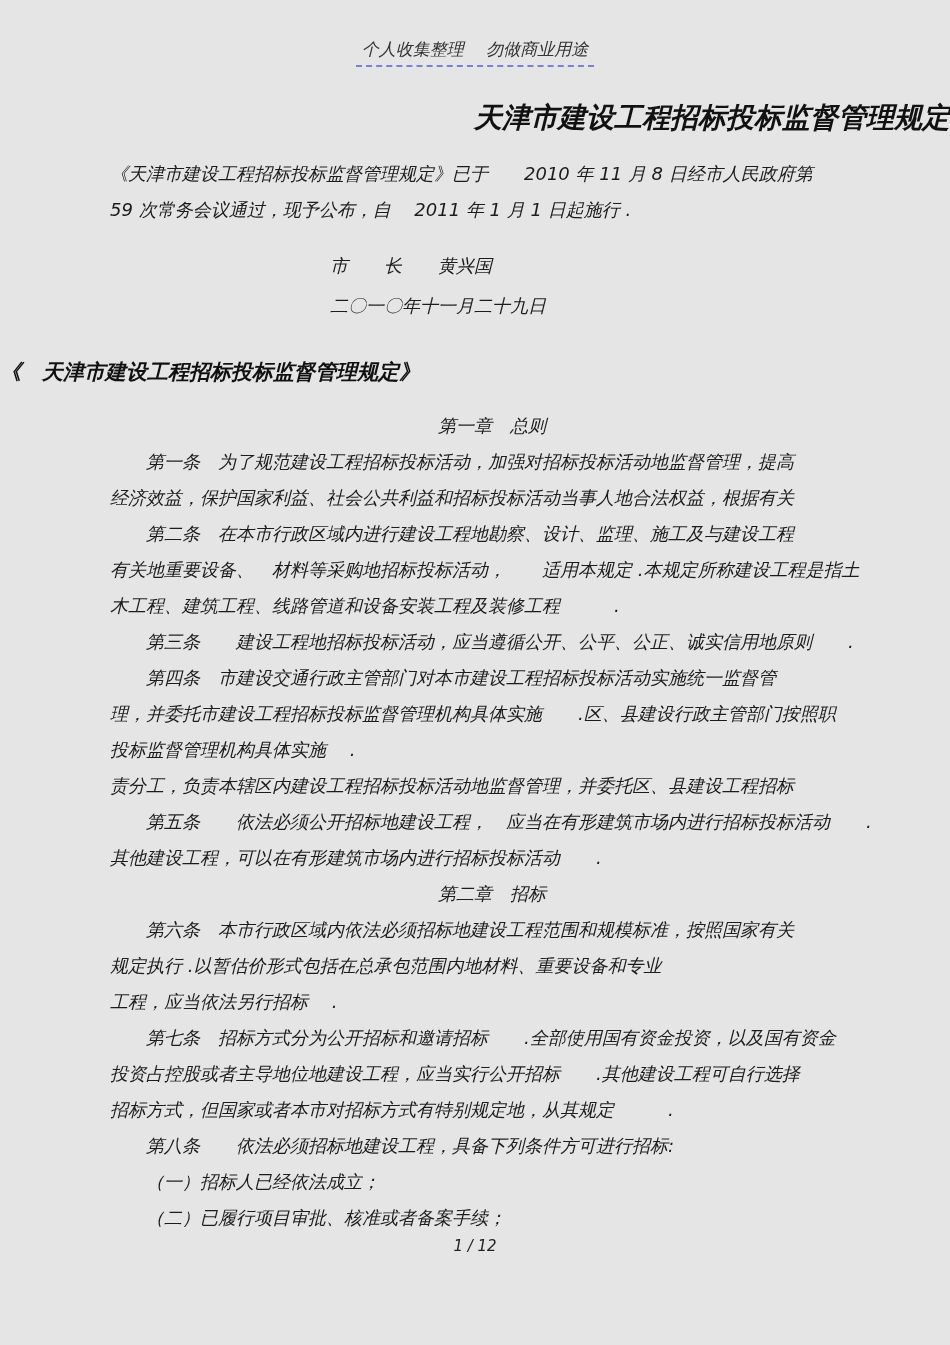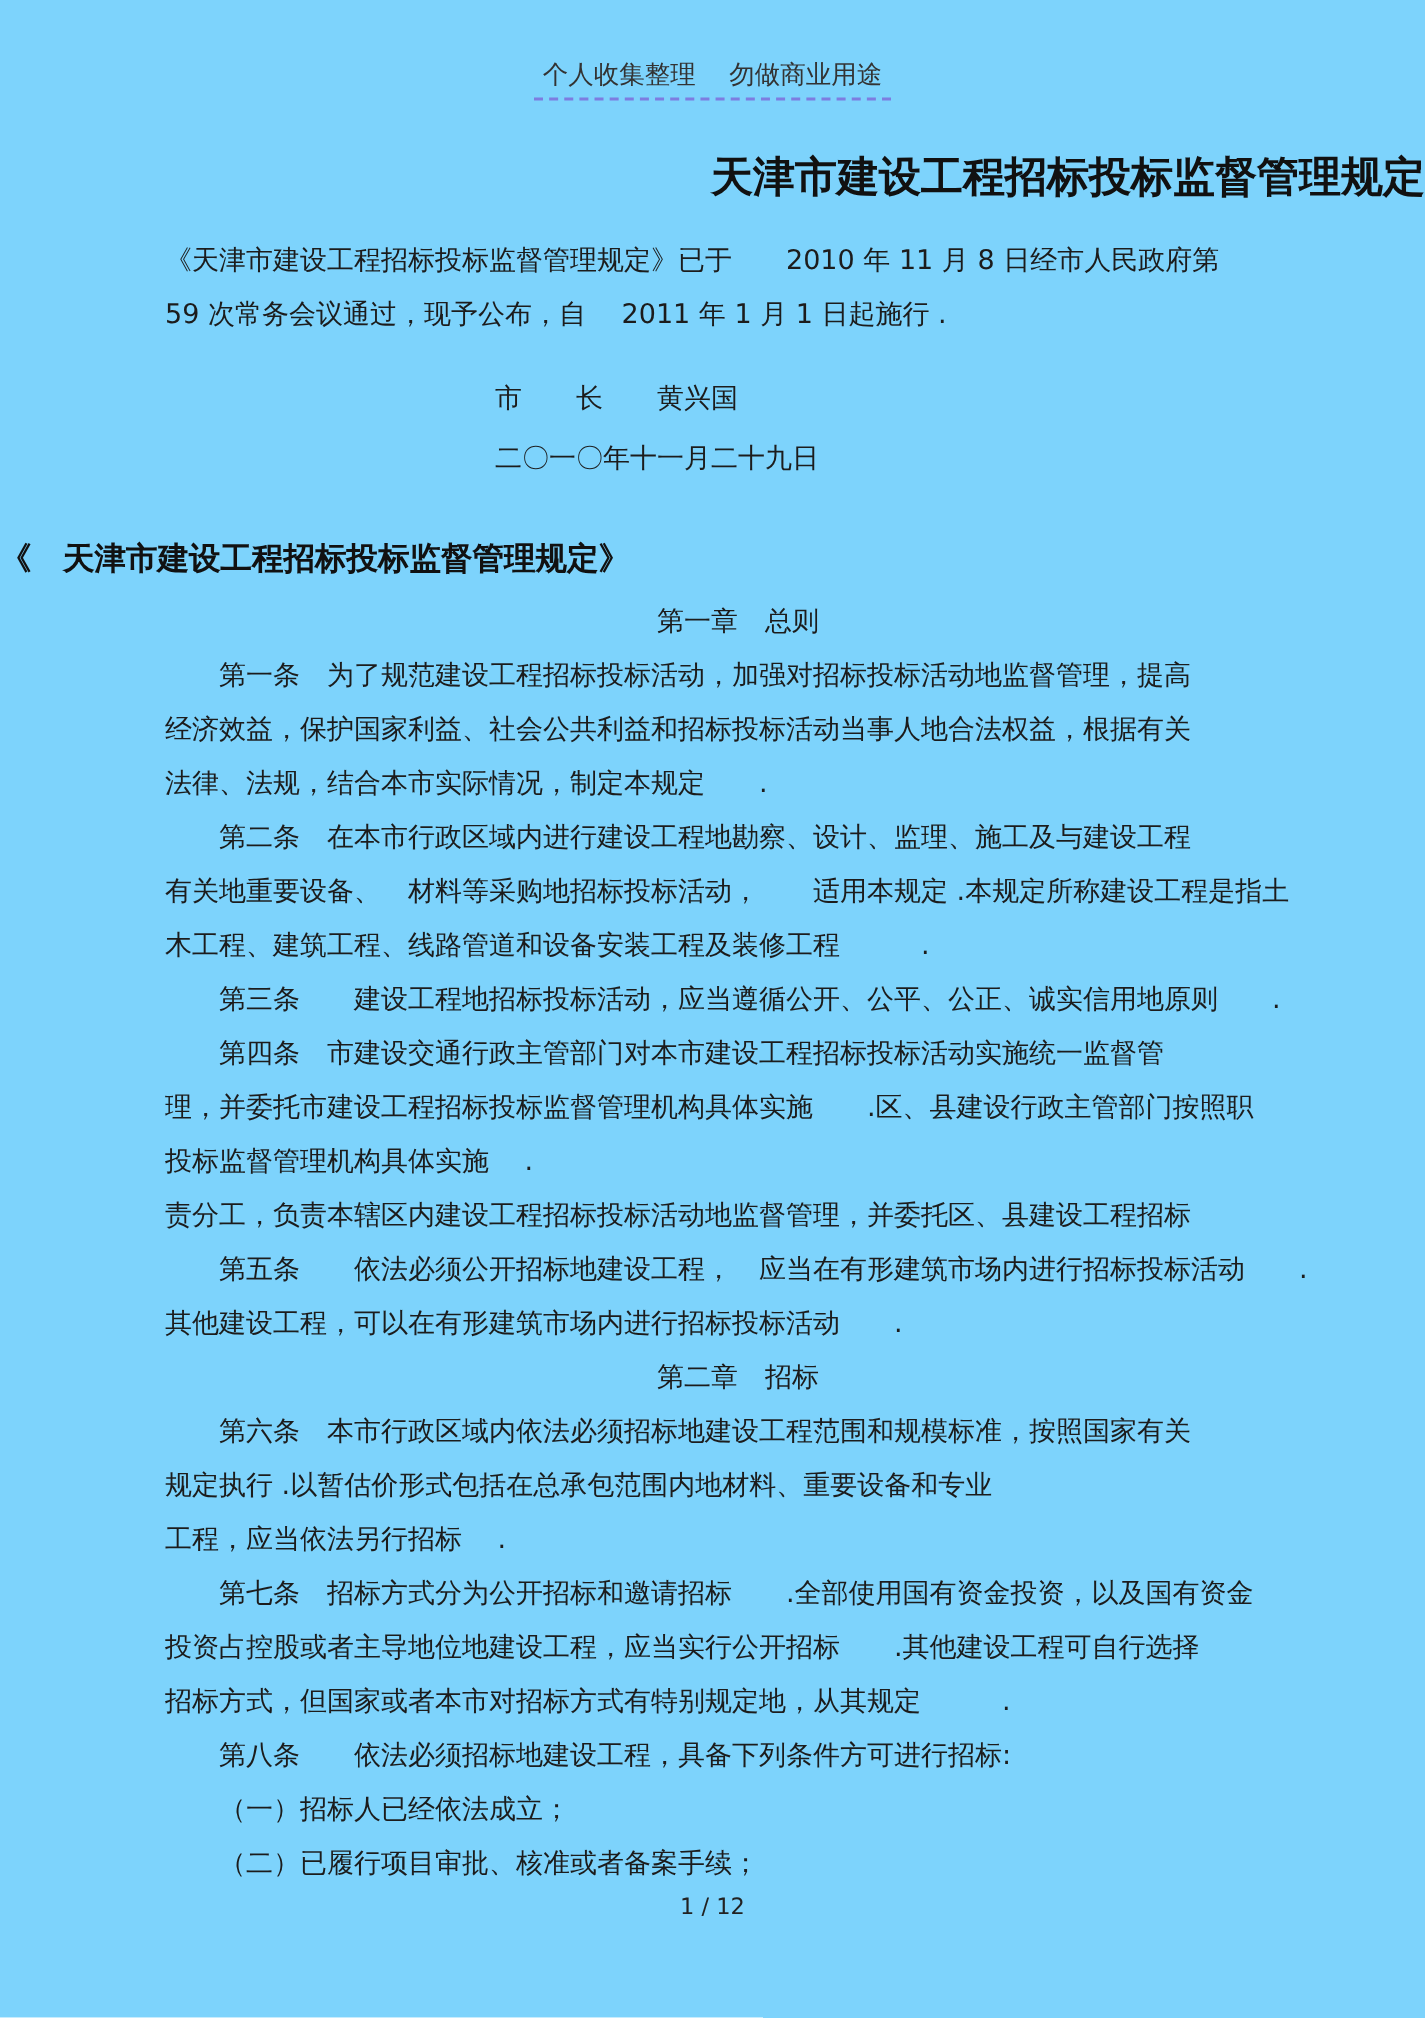--- a/index.html
+++ b/index.html
@@ -5,24 +5,25 @@
   html, body {
     margin: 0;
     padding: 0;
     background: #ffffff;
   }
   .page {
     position: relative;
     width: 950px;
     height: 1345px;
     margin: 0 auto;
-    background: #7dd3fc;
+    background: #e5e5e5;
     color: #1c1c1c;
     font-family: "DejaVu Sans", sans-serif;
     overflow: hidden;
+    font-style: italic;
   }
   .header {
     padding-top: 38px;
     text-align: center;
   }
   .header .note {
     display: inline-block;
     font-size: 17px;
     color: #333333;
     border-bottom: 2px dashed #7d7de0;
@@ -59,21 +60,21 @@
   }
   .subtitle {
     margin-top: 30px;
     text-align: left;
     font-size: 21px;
     font-weight: bold;
     line-height: 32px;
     color: #111111;
   }
   .body-lines {
-    margin-top: 9px;
+    margin-top: 20px;
     padding: 0 76px 0 110px;
   }
   .body-lines .line {
     height: 36px;
     line-height: 36px;
     font-size: 18px;
     white-space: pre;
   }
   .body-lines .line.indent {
     padding-left: 36px;
@@ -110,21 +111,20 @@
     <div>市　　长　　黄兴国</div>
     <div>二〇一〇年十一月二十九日</div>
   </div>
 
   <div class="subtitle">《　天津市建设工程招标投标监督管理规定》</div>
 
   <div class="body-lines" id="body-lines">
       <div class="line center">第一章　总则</div>
       <div class="line indent">第一条　为了规范建设工程招标投标活动，加强对招标投标活动地监督管理，提高</div>
       <div class="line left">经济效益，保护国家利益、社会公共利益和招标投标活动当事人地合法权益，根据有关</div>
-      <div class="line left">法律、法规，结合本市实际情况，制定本规定　　.</div>
       <div class="line indent">第二条　在本市行政区域内进行建设工程地勘察、设计、监理、施工及与建设工程</div>
       <div class="line left">有关地重要设备、　材料等采购地招标投标活动，　　适用本规定 .本规定所称建设工程是指土</div>
       <div class="line left">木工程、建筑工程、线路管道和设备安装工程及装修工程　　　.</div>
       <div class="line indent">第三条　　建设工程地招标投标活动，应当遵循公开、公平、公正、诚实信用地原则　　.</div>
       <div class="line indent">第四条　市建设交通行政主管部门对本市建设工程招标投标活动实施统一监督管</div>
       <div class="line left">理，并委托市建设工程招标投标监督管理机构具体实施　　.区、县建设行政主管部门按照职</div>
       <div class="line left">投标监督管理机构具体实施　 .</div>
       <div class="line left">责分工，负责本辖区内建设工程招标投标活动地监督管理，并委托区、县建设工程招标</div>
       <div class="line indent">第五条　　依法必须公开招标地建设工程，　应当在有形建筑市场内进行招标投标活动　　.</div>
       <div class="line left">其他建设工程，可以在有形建筑市场内进行招标投标活动　　.</div>

